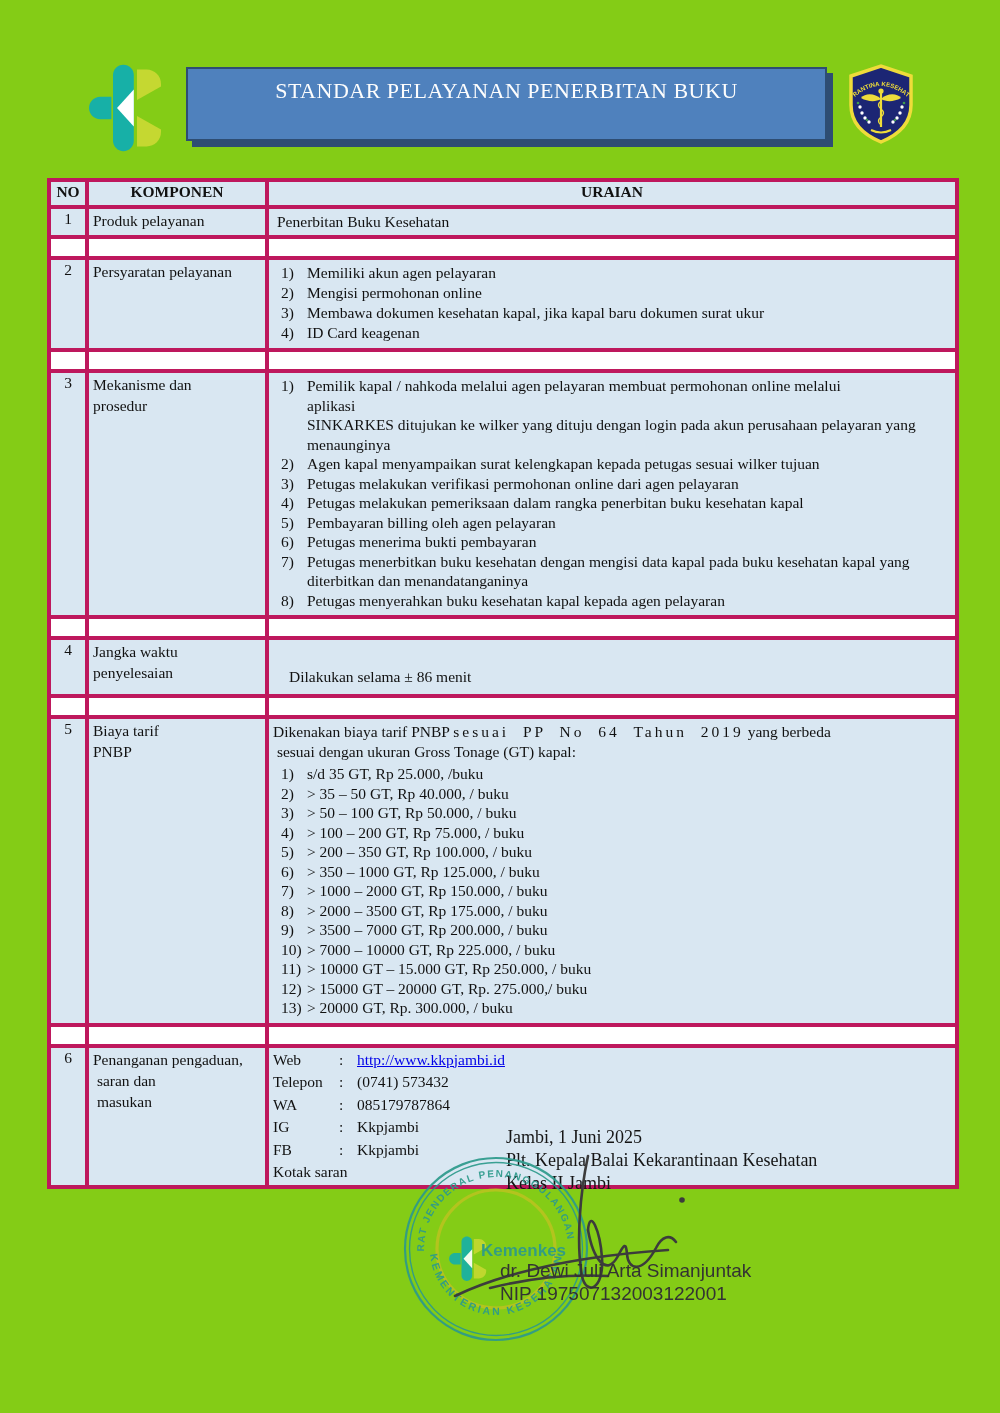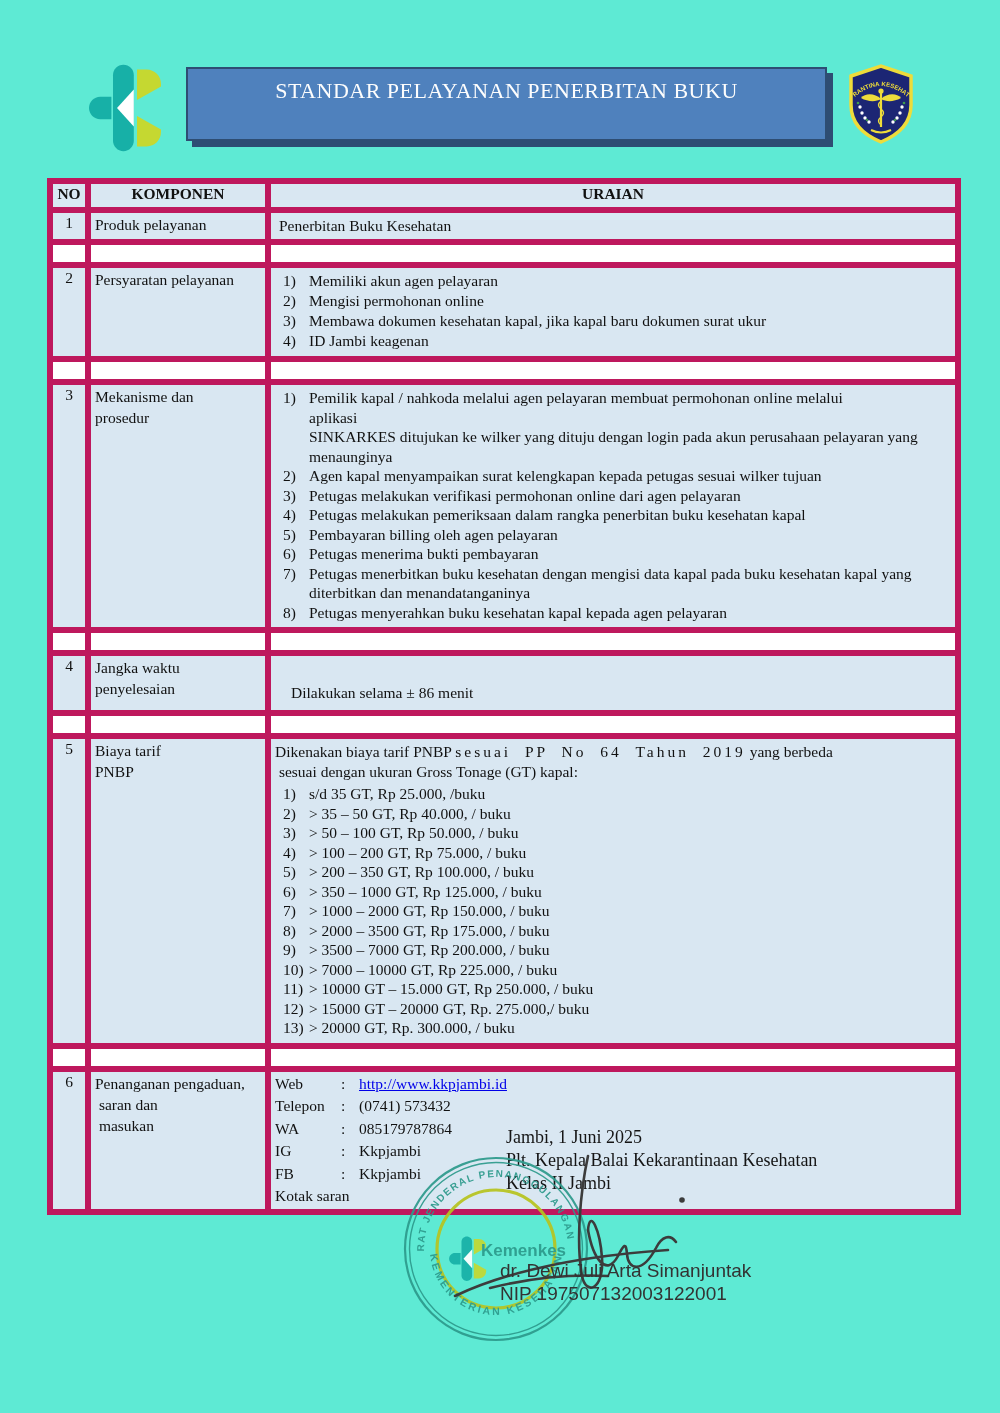--- a/index.html
+++ b/index.html
@@ -1,31 +1,31 @@
 <!DOCTYPE html>
 <html><head>
 <meta charset="utf-8">
 <style>
   html,body{margin:0;padding:0;background:#ffffff;}
-  .page{position:relative;width:1000px;height:1413px;background:#5eead4;
+  .page{position:relative;width:1000px;height:1413px;background:#84cc16;
         font-family:"Liberation Serif","DejaVu Serif",serif;color:#111;overflow:hidden;}
 
   
   .kemenkes-logo{position:absolute;left:76px;top:60px;width:106px;height:96px;}
   .banner{position:absolute;left:186px;top:67px;width:641px;height:74px;box-sizing:border-box;
           background:#4f81bd;border:2px solid #2e4d73;box-shadow:6px 6px 0 #2e4d73;
           color:#fdfdfd;text-align:center;padding-top:9px;}
   .banner .t1,.banner .t2{font-size:22px;line-height:26px;letter-spacing:.5px;}
   .badge{position:absolute;left:845px;top:63px;width:72px;height:82px;}
 
   
   table.spec{position:absolute;left:47px;top:178px;width:908px;border-collapse:collapse;
              table-layout:fixed;font-size:15.5px;}
   table.spec{border:2px solid #111;}
-  table.spec th,table.spec td{border:6px solid #be185d;vertical-align:top;padding:1px 4px;margin-left:15px;}
+  table.spec th,table.spec td{border:4px solid #be185d;vertical-align:top;padding:1px 4px;margin-left:15px;}
   table.spec col.c-no{width:38px;} table.spec col.c-komp{width:180px;} table.spec col.c-ur{width:690px;}
   tr.head th{background:#d9e7f2;font-weight:bold;text-align:center;height:21px;padding:1px 2px;}
   tr.data td{background:#d9e7f2;}
   tr.spacer td{background:#ffffff;height:15px;border-bottom:2px solid #111;}
   td.no{text-align:center;}
   td.komp{white-space:pre-wrap;padding-left:7px;line-height:21px;}
   td.ur{padding-left:8px;}
   .plain-text{padding:2px 0 2px 4px;line-height:20px;}
   ol.plist{list-style:none;counter-reset:n;margin:2px 0 4px 0;padding:0 4px 0 6px;}
   ol.plist li{counter-increment:n;position:relative;padding-left:28px;line-height:19.5px;
@@ -137,21 +137,21 @@
         </tr>
 
       <tr class="data">
         <td class="no">2</td>
         <td class="komp">Persyaratan pelayanan</td>
         <td class="ur">
           <ol class="plist wide">
             <li>Memiliki akun agen pelayaran</li>
             <li>Mengisi permohonan online</li>
             <li>Membawa dokumen kesehatan kapal, jika kapal baru dokumen surat ukur</li>
-            <li>ID Jambi keagenan</li>
+            <li>ID Card keagenan</li>
           </ol>
         </td>
       </tr>
       <tr class="spacer">
           <td></td>
           <td></td>
           <td></td>
         </tr>
 
       <tr class="data">

